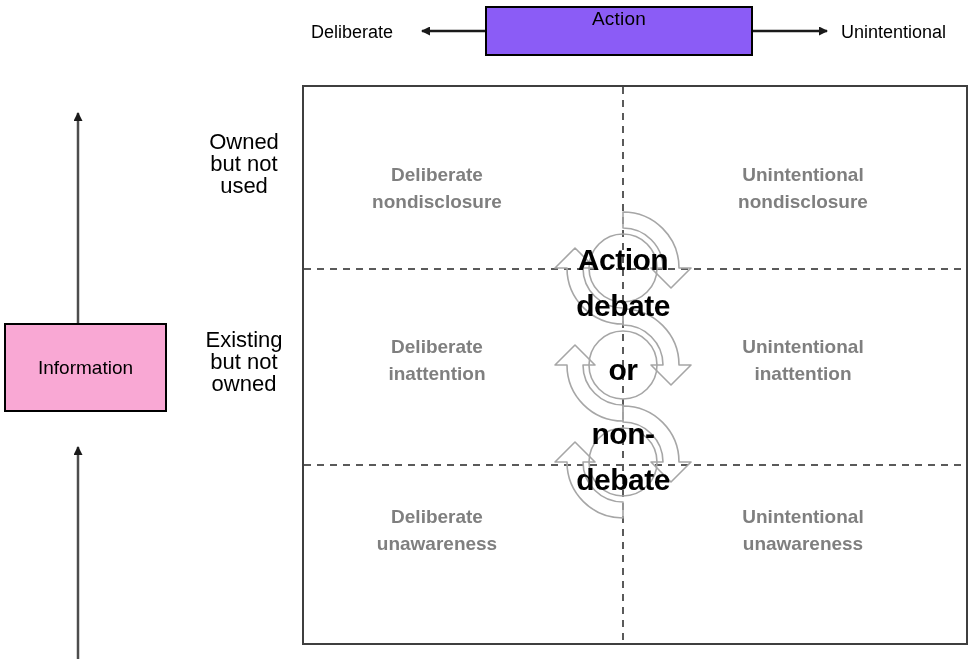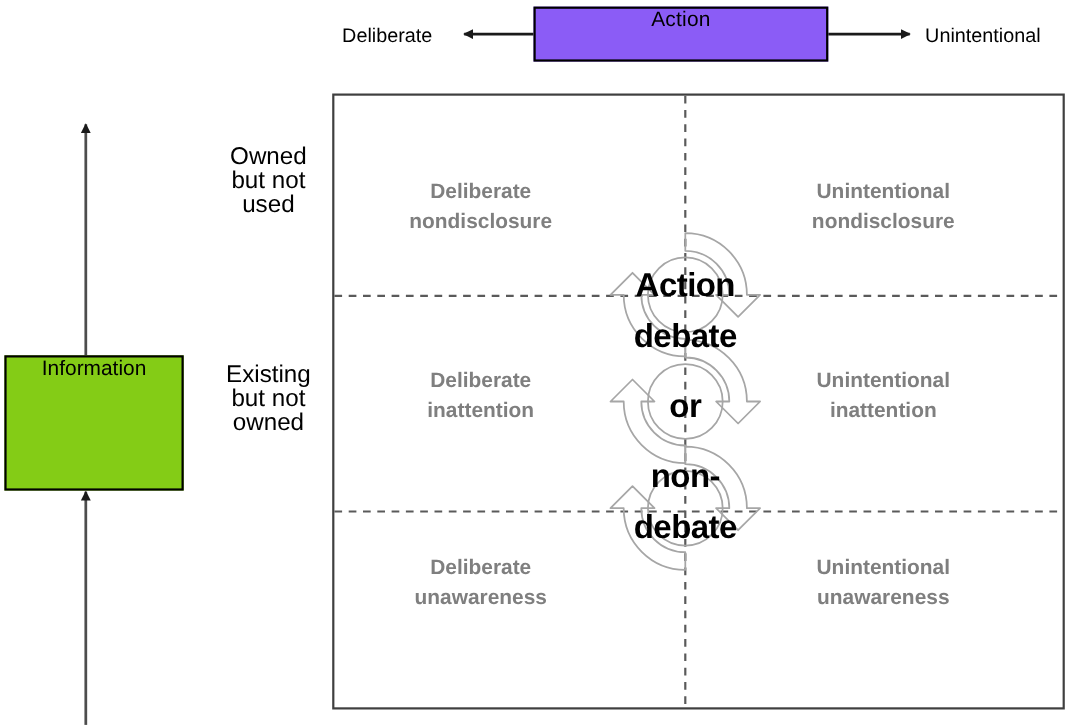--- a/index.html
+++ b/index.html
@@ -46,26 +46,26 @@
   }
   #label-deliberate-axis { left: 311px; top: 22px; }
   #label-unintentional-axis { left: 841px; top: 22px; }
 
   
   .info-box {
     position: absolute;
     left: 4px;
     top: 323px;
     width: 163px;
-    height: 123px;
+    height: 89px;
     border: 2px solid #000000;
-    background: #84cc16;
+    background: #f9a8d4;
     box-sizing: border-box;
     display: flex;
-    align-items: flex-start;
+    align-items: center;
     justify-content: center;
   }
   .info-label {
     font-size: 19px;
     color: #000000;
   }
 
   
   .row-label {
     position: absolute;

